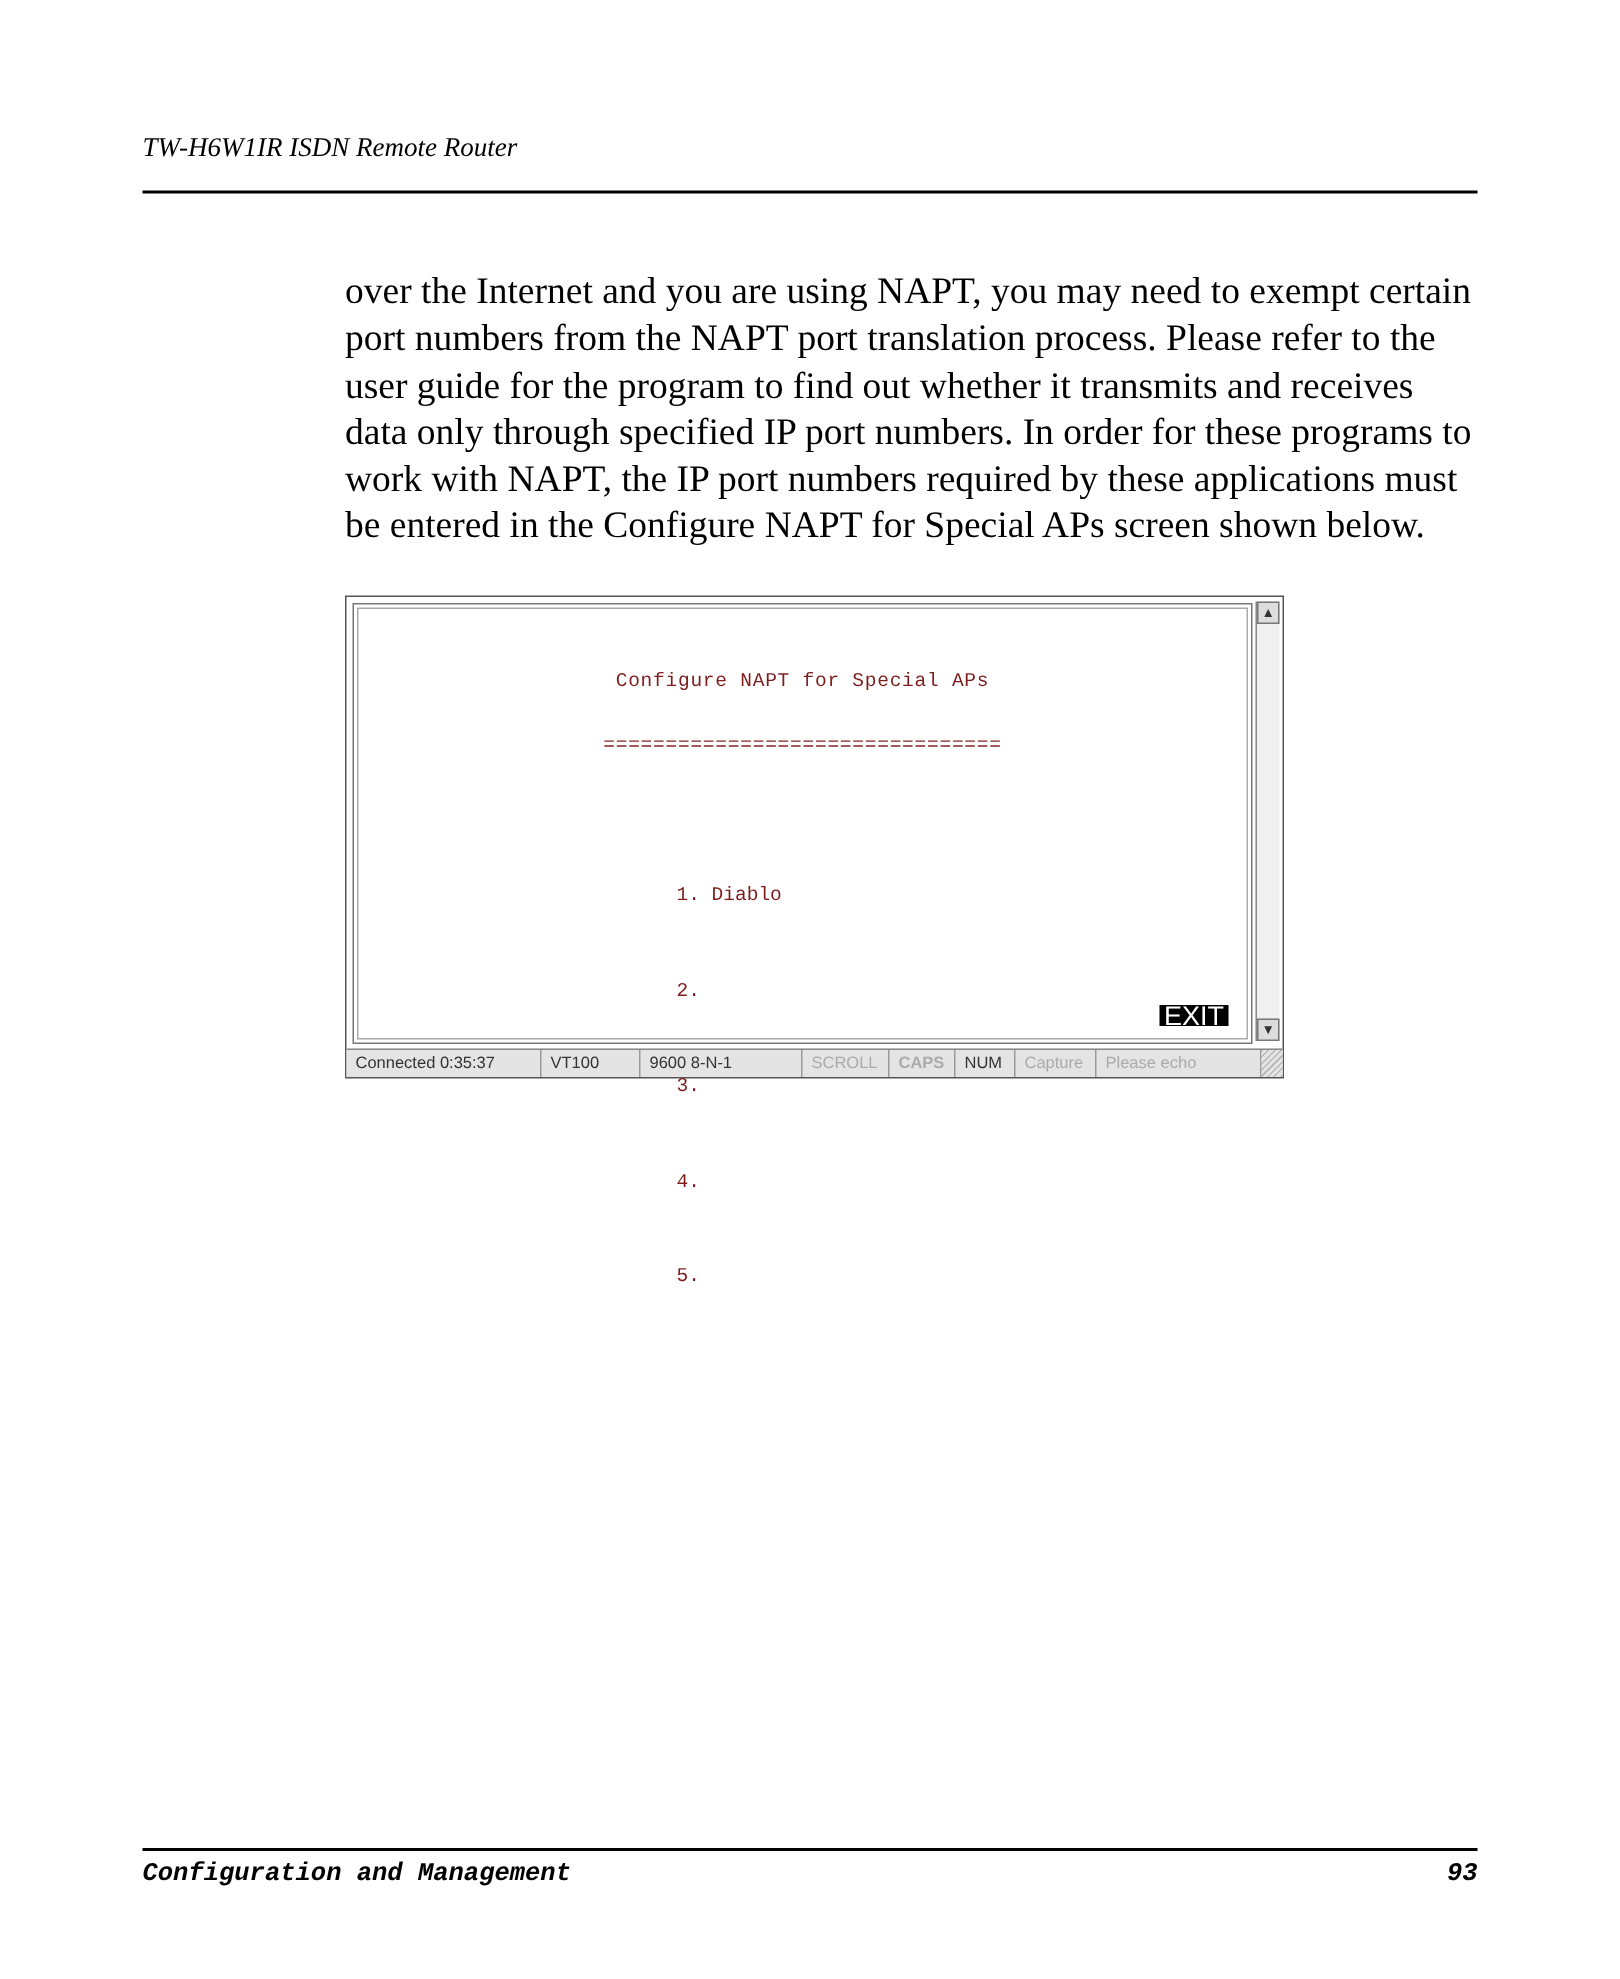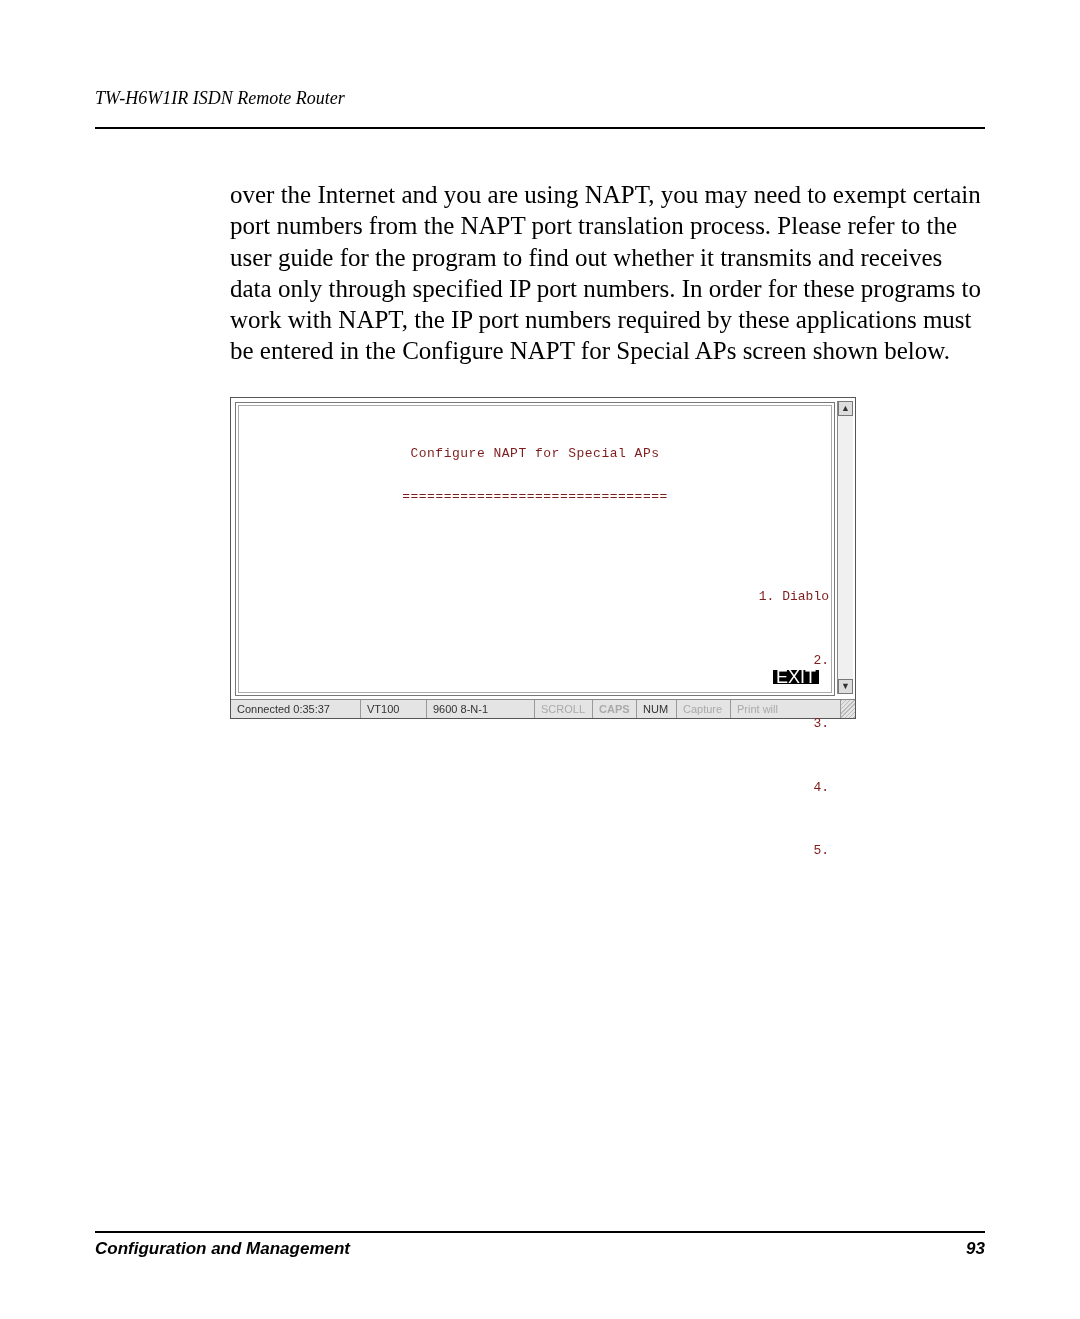--- a/index.html
+++ b/index.html
@@ -78,21 +78,21 @@
   .term-underline {
     text-align: center;
     letter-spacing: 0.5px;
     margin-top: -2px;
   }
   .term-list {
     margin-left: 210px;
     margin-top: 12px;
     line-height: 1.6;
   }
-  .term-list div { height: 22px; text-align: right; }
+  .term-list div { height: 22px; }
   .scrollbar-v {
     position: absolute;
     right: 2px; top: 3px; bottom: 24px;
     width: 15px;
     background: #f0f0f0;
     border-left: 1px solid #888;
   }
   .scroll-up, .scroll-down {
     position: absolute;
     left: 0; width: 15px; height: 15px;
@@ -159,21 +159,21 @@
     border-top: 2px solid #000;
     height: 0;
     margin-bottom: 6px;
   }
   .footer-row {
     display: flex;
     justify-content: space-between;
     font-style: italic;
     font-weight: bold;
     font-size: 17px;
-    font-family: Liberation Sans, sans-serif;
+    font-family: Liberation Mono, monospace;
   }
 </style>
 </head>
 <body>
 
 <div class="page">
 
   <div class="header-line">
     <span>TW-H6W1IR ISDN Remote Router</span>
   </div>
@@ -213,21 +213,21 @@
       </div>
 
       <div class="status-bar">
         <div class="status-cell wide" style="flex:0 0 130px;">Connected 0:35:37</div>
         <div class="status-cell wide" style="flex:0 0 66px;">VT100</div>
         <div class="status-cell wide" style="flex:0 0 108px;">9600 8-N-1</div>
         <div class="status-cell dim" style="flex:0 0 58px;">SCROLL</div>
         <div class="status-cell dim" style="flex:0 0 44px;font-weight:bold;">CAPS</div>
         <div class="status-cell" style="flex:0 0 40px;">NUM</div>
         <div class="status-cell dim" style="flex:0 0 54px;">Capture</div>
-        <div class="status-cell dim" style="flex:1 1 auto;">Print will</div>
+        <div class="status-cell dim" style="flex:1 1 auto;">Please echo</div>
         <div class="status-cell status-resize"></div>
       </div>
     </div>
   </div>
 
 
   <div class="footer">
     <div class="footer-rule"></div>
     <div class="footer-row">
       <span>Configuration and Management</span>

